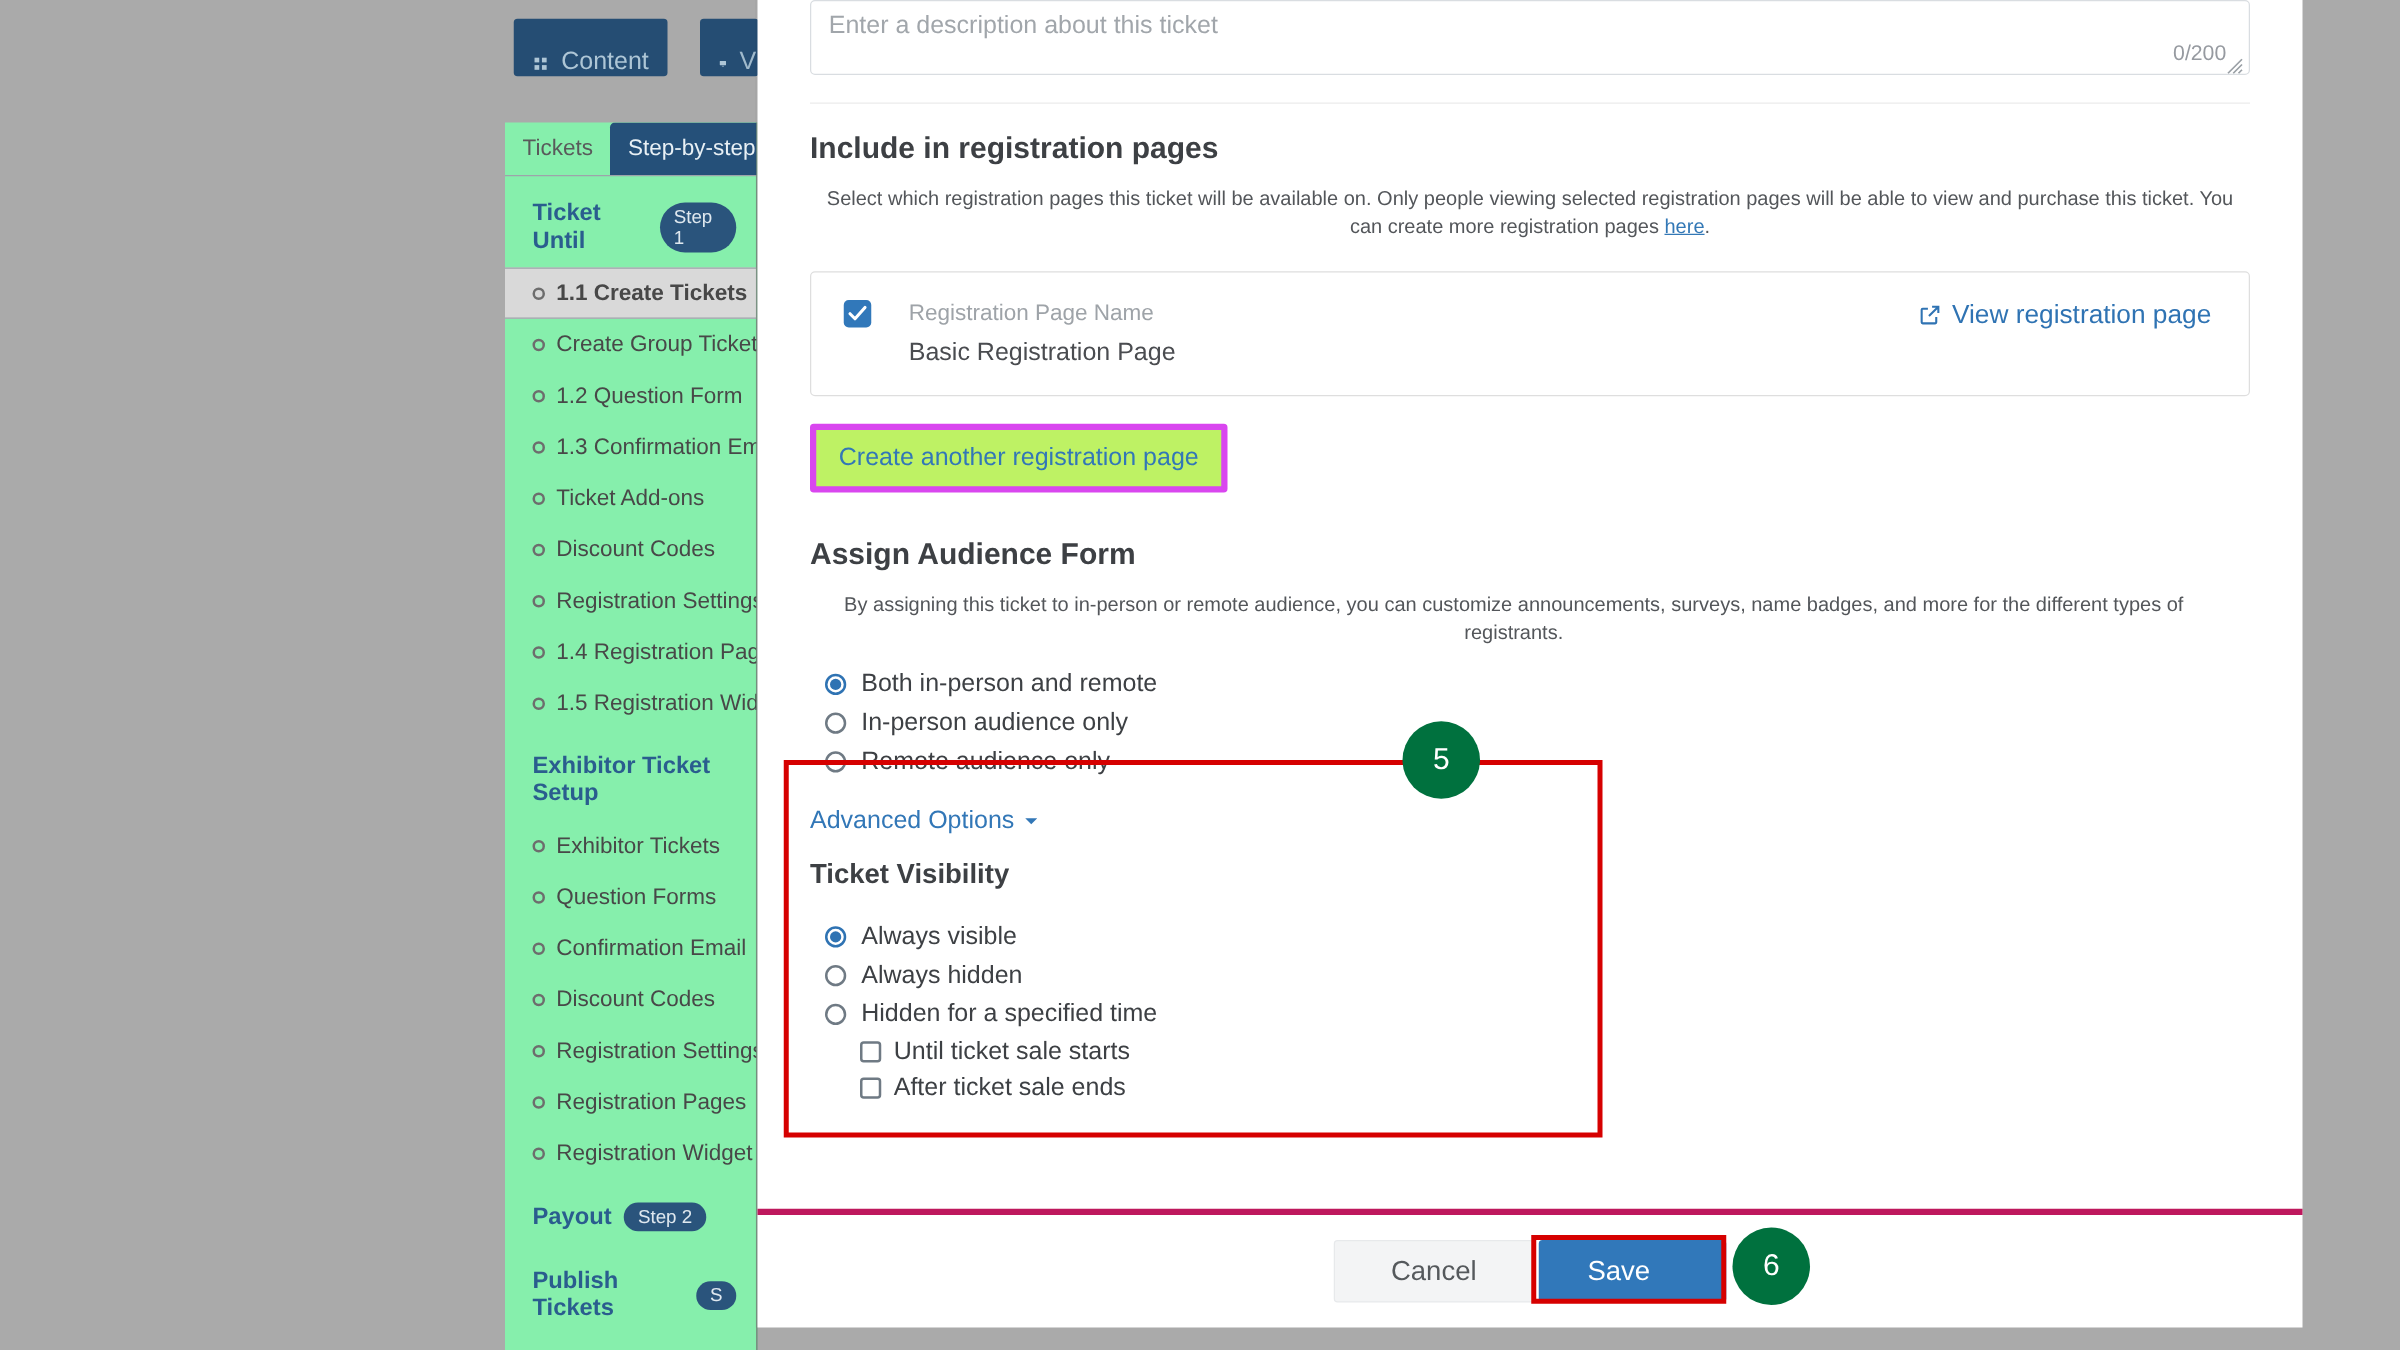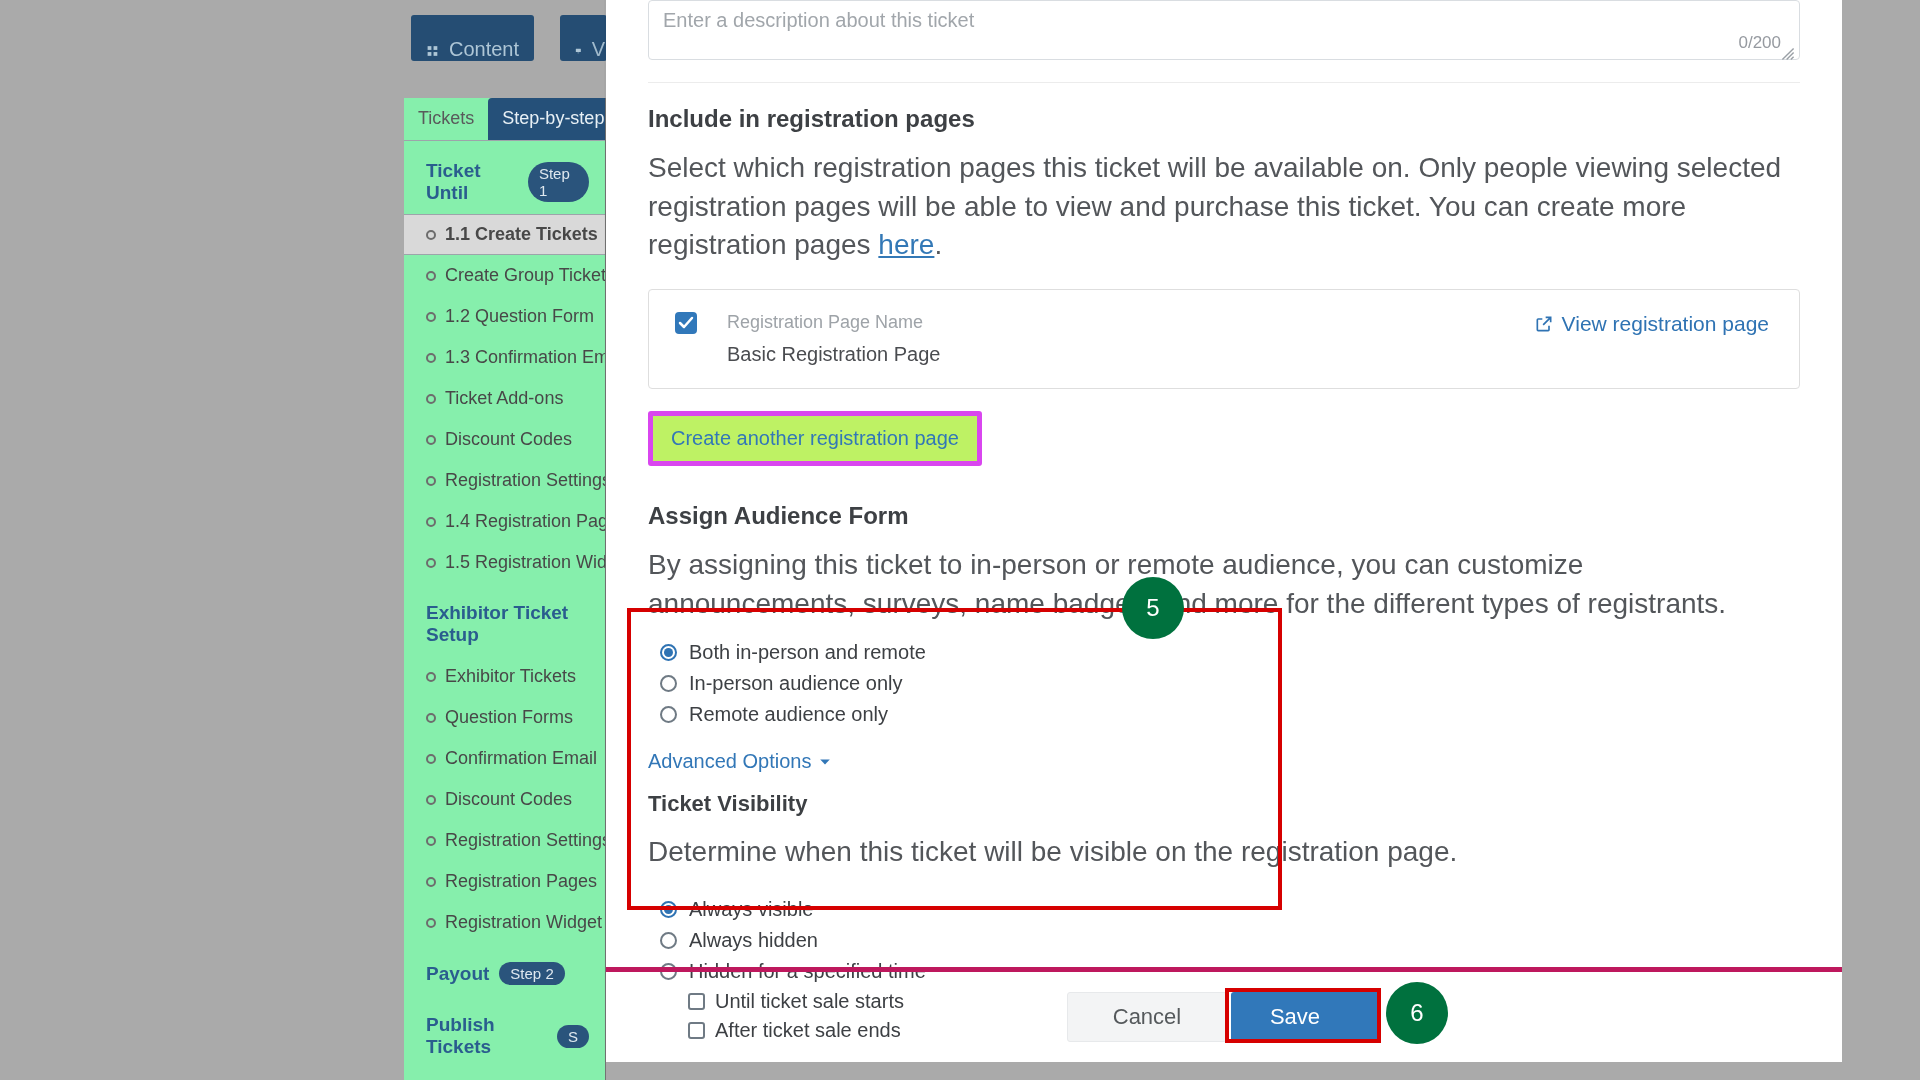--- a/index.html
+++ b/index.html
@@ -171,23 +171,24 @@
   .hr { border: none; border-top: 1px solid #ececec; margin: 22px 0; }
 
   h3.section {
     font-size: 24px;
     font-weight: 700;
     color: #3d4044;
     margin-bottom: 16px;
   }
 
   .prose {
-    font-size: 28px;
+    font-size: 16px;
     color: #53565a;
     line-height: 1.38;
+    text-align: center;
   }
   .prose a { color: #3378b6; text-decoration: underline; }
 
   .reg-card {
     margin-top: 24px;
     border: 1px solid #dedede;
     border-radius: 4px;
     padding: 22px 30px 22px 26px;
     display: flex;
     align-items: flex-start;
@@ -492,21 +493,20 @@
       </div>
 
       <div class="adv-link">
         <span>Advanced Options</span>
         <svg class="caret" viewBox="0 0 10 10">
             <path d="M1 3 L5 7 L9 3 Z"></path>
           </svg>
       </div>
 
       <h3 class="section" style="font-size:22px;">Ticket Visibility</h3>
-      <p class="prose">Determine when this ticket will be visible on the registration page.</p>
 
       <div class="radio-group" style="margin-top:22px;">
         <div class="radio-row">
           <span class="radio checked">
               <span class="dot"></span>
             </span>
           <span>Always visible</span>
         </div>
         <div class="radio-row">
           <span class="radio"></span>

